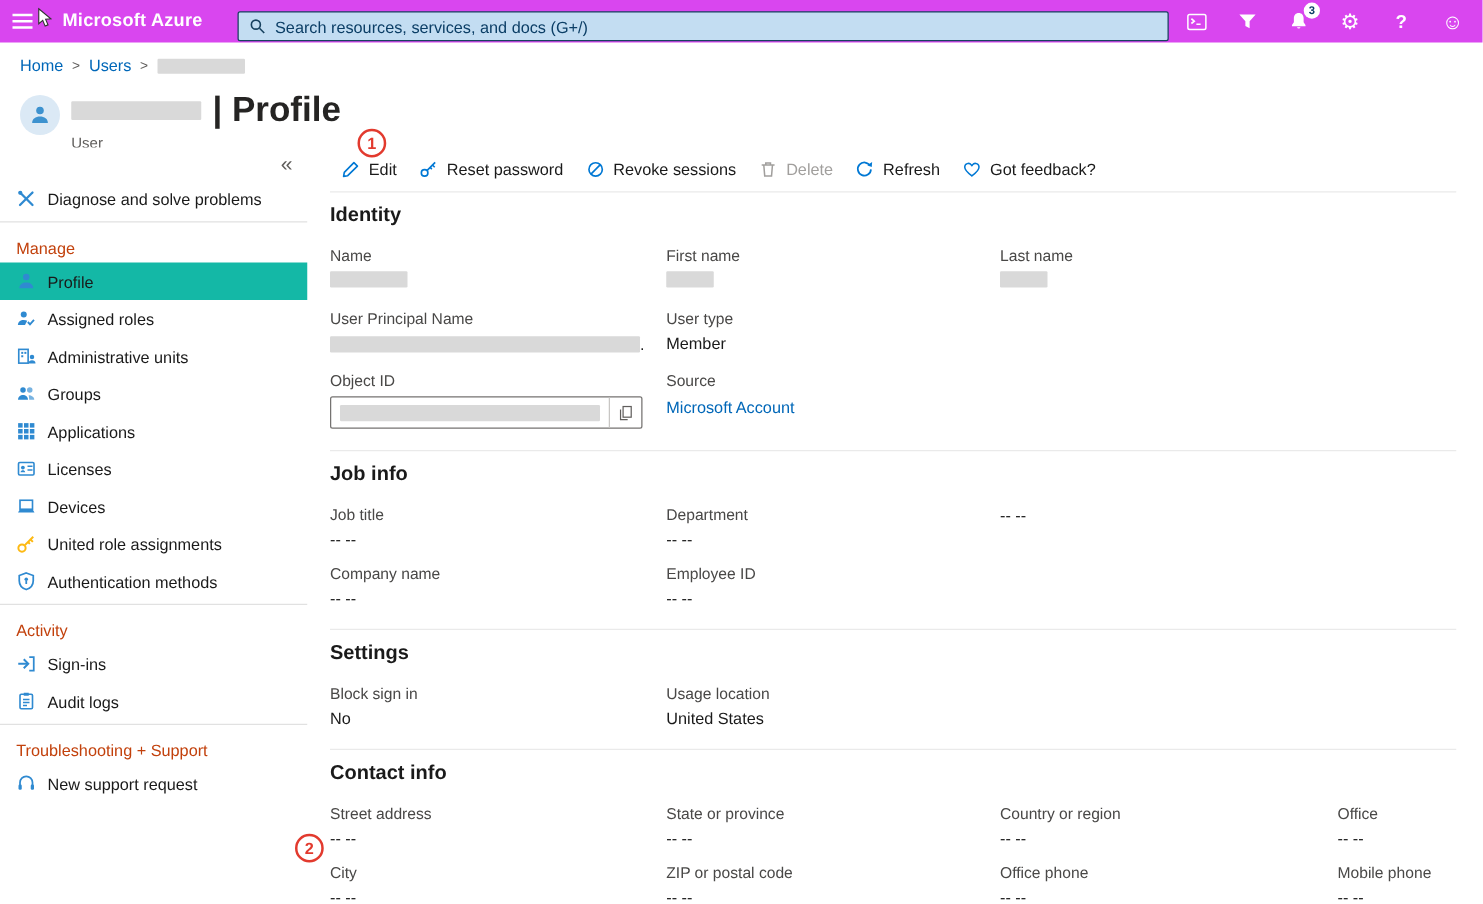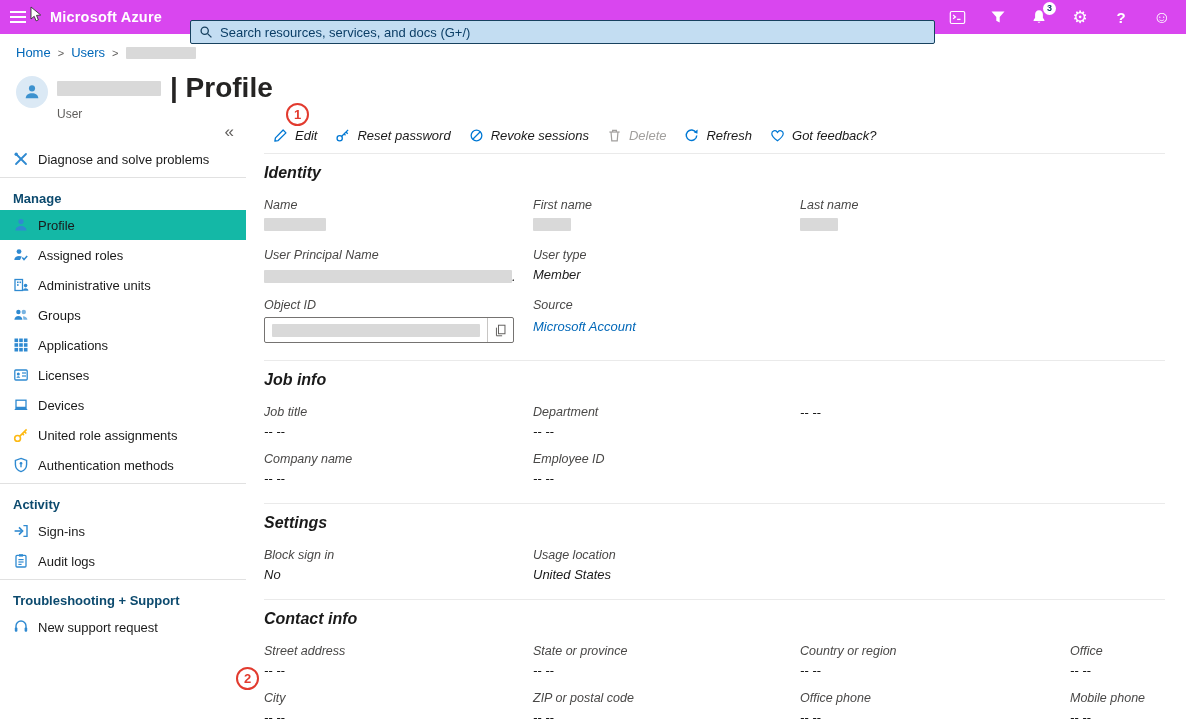--- a/index.html
+++ b/index.html
@@ -7,21 +7,21 @@
     font-family:"Liberation Sans","DejaVu Sans",sans-serif; color:#1a1a1a; }
 
   
   .topbar { position:absolute; left:0; top:0; width:1186px; height:34px;
     background:#d946ef; display:flex; align-items:center; }
   .hamburger { width:36px; height:34px; display:flex; flex-direction:column;
     justify-content:center; align-items:center; gap:3px; cursor:pointer; }
   .hamburger span { width:16px; height:2px; background:#fff; display:block; }
   .brand { color:#fff; font-size:14.5px; font-weight:600; letter-spacing:.2px; margin-left:14px; white-space:nowrap; }
   .cursor-arrow { position:absolute; left:30px; top:6px; }
-  .searchbox { position:absolute; left:190px; top:20px; width:745px; height:24px;
+  .searchbox { position:absolute; left:190px; top:9px; width:745px; height:24px;
     background:#c3ddf2; border:1px solid #17415f; border-radius:2px;
     display:flex; align-items:center; padding:0 8px; }
   .searchbox svg { flex:none; margin-right:7px; }
   .searchbox input { flex:1; background:transparent; border:none; outline:none;
     font-size:13px; color:#0b3e66; font-family:inherit; }
   .searchbox input::placeholder { color:#0b3e66; opacity:1; }
   .tb-icons { position:absolute; right:14px; top:0; height:34px; display:flex; align-items:center; gap:21px; }
   .tb-ic { width:20px; height:20px; display:flex; align-items:center; justify-content:center;
     color:#fff; cursor:pointer; position:relative; font-size:17px; line-height:1; }
   .badge { position:absolute; top:-5px; right:-7px; min-width:13px; height:13px; border-radius:7px;
@@ -43,25 +43,25 @@
   .subtitle { font-size:12px; color:#605e5c; margin-top:3px; }
 
   
   .sidebar { position:absolute; left:0; top:118px; width:246px; bottom:0; background:#fff; overflow:hidden; }
   .collapse-row { height:26px; display:flex; justify-content:flex-end; align-items:center; padding-right:12px; }
   .collapse-chevron { color:#605e5c; font-size:17px; cursor:pointer; line-height:1; }
   .side-item { height:30px; display:flex; align-items:center; padding:0 10px 0 13px;
     font-size:13px; color:#1a1a1a; cursor:pointer; }
   .side-item.selected { background:#14b8a6; }
   .side-item .sicon { width:16px; height:16px; flex:none; margin-right:9px; color:#2f8ad1; }
-  .side-head { padding:10px 13px 4px; font-size:13px; font-weight:700; color:#0c4a6e; }
+  .side-head { padding:10px 13px 4px; font-size:13px; font-weight:400; color:#c2410c; }
   .side-div { border-top:1px solid #e1e1e1; margin:3px 0; }
 
   
-  .main { position:absolute; left:246px; top:118px; right:0; bottom:0; padding:0 21px 0 18px; overflow:hidden;font-style:italic; }
+  .main { position:absolute; left:246px; top:118px; right:0; bottom:0; padding:0 21px 0 18px; overflow:hidden; }
   .toolbar { height:36px; display:flex; align-items:center; border-bottom:1px solid #eaeaea; }
   .tb-btn { display:flex; align-items:center; gap:7px; font-size:13px; color:#1a1a1a;
     padding:4px 9px; cursor:pointer; border-radius:2px; white-space:nowrap; }
   .tb-btn svg { color:#0078d4; }
   .tb-btn.disabled { color:#a19f9d; cursor:default; }
   .tb-btn.disabled svg { color:#a19f9d; }
 
   .section { padding-top:6px; border-bottom:1px solid #eaeaea; padding-bottom:4px; }
   .section.last { border-bottom:none; }
   .sec-title { font-size:16px; font-weight:700; color:#1a1a1a; margin:4px 0 16px; }

